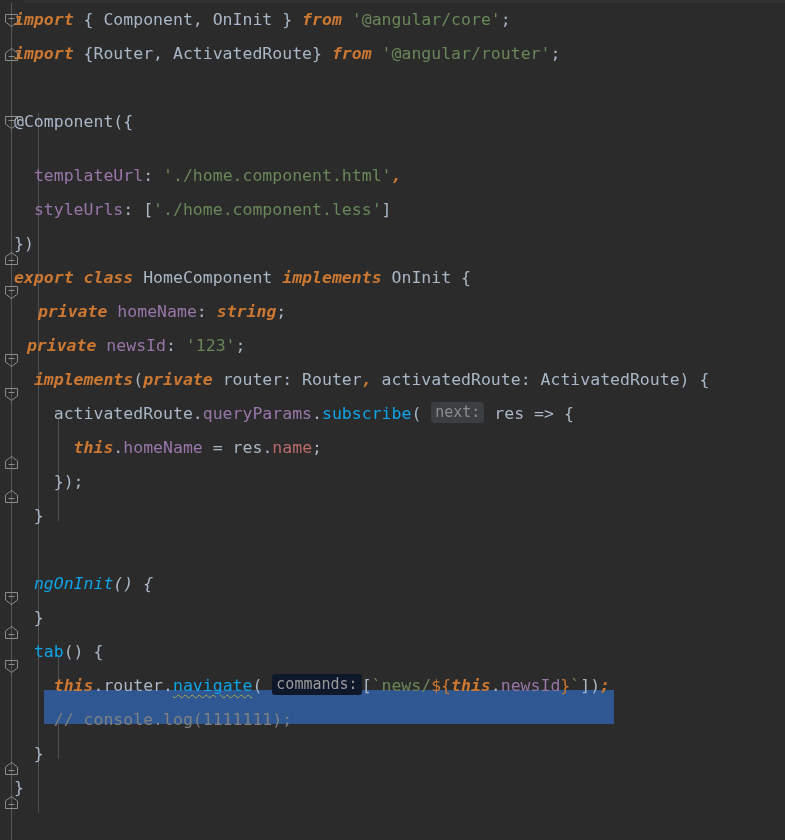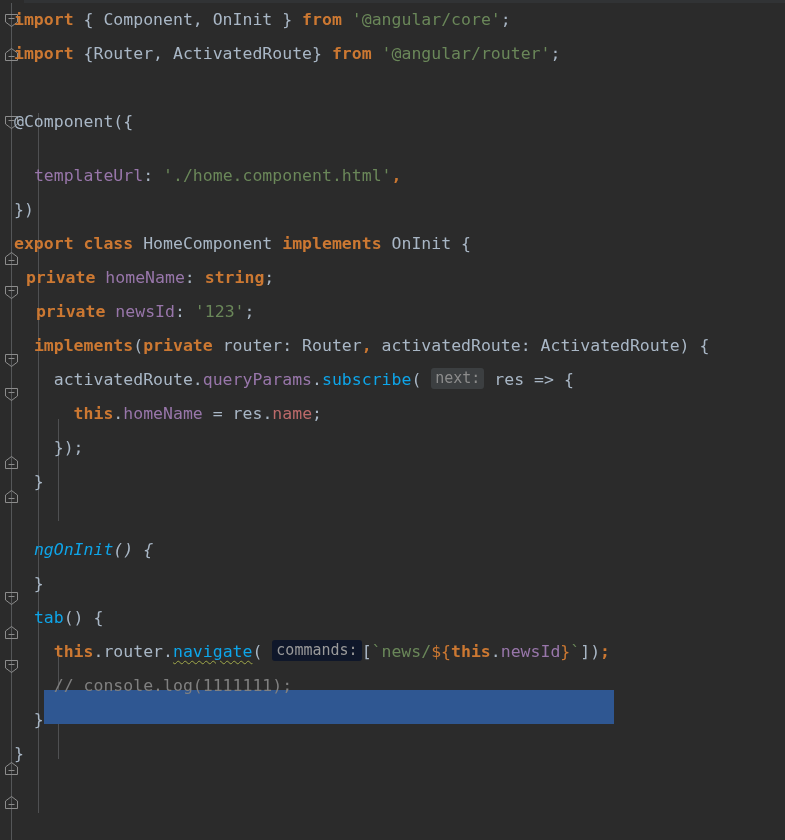--- a/index.html
+++ b/index.html
@@ -77,21 +77,21 @@
   }
 
   
   .sel-band {
     position: absolute;
     background: #2f5792;
     z-index: 1;
   }
 
   
-  .kw      { color: #cc7832; font-weight: bold; }
+  .kw      { color: #cc7832; font-weight: bold; font-style: italic; }
   .plain   { color: #a9b7c6; }
   .type    { color: #a9b7c6; }
   .str     { color: #6a8759; }
   .field   { color: #9876aa; }
   .method  { color: #0ea5e9; }
   .comment { color: #808080; }
   .err     { color: #bc6a6a; }
   .punct   { color: #a9b7c6; }
   .tmpl-brace { color: #cc7832; }
 
@@ -220,24 +220,25 @@
     <div class="indent-guide" style="left:38px; top:110px; height:700px;"></div>
     <div class="indent-guide" style="left:58px; top:416px; height:102px;"></div>
     <div class="indent-guide" style="left:58px; top:654px; height:102px;"></div>
     <div class="sel-band" style="left:44px; top:687px; width:570px; height:34px;"></div>
     <div id="code-lines">
         <div class="code-line" style="padding-left: 14px;"><span class="txt"><span class="kw">import</span><span class="plain"> { Component, OnInit } </span><span class="kw">from</span><span class="plain"> </span><span class="str">'@angular/core'</span><span class="punct">;</span></span></div>
         <div class="code-line" style="padding-left: 14px;"><span class="txt"><span class="kw">import</span><span class="plain"> {Router, ActivatedRoute} </span><span class="kw">from</span><span class="plain"> </span><span class="str">'@angular/router'</span><span class="punct">;</span></span></div>
         <div class="code-line" style="padding-left: 14px;"><span class="txt"></span></div>
         <div class="code-line" style="padding-left: 14px;"><span class="txt"><span class="plain">@Component({</span></span></div>
         <div class="code-line" style="padding-left: 14px; margin-top: 20px;"><span class="txt"><span class="plain">  </span><span class="field">templateUrl</span><span class="punct">: </span><span class="str">'./home.component.html'</span><span class="kw">,</span></span></div>
+        <div class="code-line" style="padding-left: 14px;"><span class="txt"><span class="plain">  </span><span class="field">styleUrls</span><span class="punct">: [</span><span class="str">'./home.component.less'</span><span class="punct">]</span></span></div>
         <div class="code-line" style="padding-left: 14px;"><span class="txt"><span class="plain">})</span></span></div>
         <div class="code-line" style="padding-left: 14px;"><span class="txt"><span class="kw">export class</span><span class="type"> HomeComponent </span><span class="kw">implements</span><span class="type"> OnInit {</span></span></div>
-        <div class="code-line" style="padding-left: 6px;"><span class="txt"><span class="plain">  </span><span class="kw">private</span><span class="plain"> </span><span class="field">homeName</span><span class="punct">: </span><span class="kw">string</span><span class="punct">;</span></span></div>
-        <div class="code-line" style="padding-left: 16px;"><span class="txt"><span class="plain">  </span><span class="kw">private</span><span class="plain"> </span><span class="field">newsId</span><span class="punct">: </span><span class="str">'123'</span><span class="punct">;</span></span></div>
+        <div class="code-line" style="padding-left: 18px;"><span class="txt"><span class="plain">  </span><span class="kw">private</span><span class="plain"> </span><span class="field">homeName</span><span class="punct">: </span><span class="kw">string</span><span class="punct">;</span></span></div>
+        <div class="code-line" style="padding-left: 7px;"><span class="txt"><span class="plain">  </span><span class="kw">private</span><span class="plain"> </span><span class="field">newsId</span><span class="punct">: </span><span class="str">'123'</span><span class="punct">;</span></span></div>
         <div class="code-line" style="padding-left: 14px;"><span class="txt"><span class="plain">  </span><span class="kw">implements</span><span class="punct">(</span><span class="kw">private</span><span class="plain"> router: Router</span><span class="kw">,</span><span class="plain"> activatedRoute: ActivatedRoute) {</span></span></div>
         <div class="code-line" style="padding-left: 14px;"><span class="txt"><span class="plain">    activatedRoute</span><span class="punct">.</span><span class="field">queryParams</span><span class="punct">.</span><span class="method">subscribe</span><span class="punct">( </span><span class="hint ">next:</span><span class="plain"> res =&gt; {</span></span></div>
         <div class="code-line" style="padding-left: 14px;"><span class="txt"><span class="plain">      </span><span class="kw">this</span><span class="punct">.</span><span class="field">homeName</span><span class="plain"> = res</span><span class="punct">.</span><span class="err">name</span><span class="punct">;</span></span></div>
         <div class="code-line" style="padding-left: 14px;"><span class="txt"><span class="plain">    });</span></span></div>
         <div class="code-line" style="padding-left: 14px;"><span class="txt"><span class="plain">  }</span></span></div>
         <div class="code-line" style="padding-left: 14px;"><span class="txt"></span></div>
         <div class="code-line" style="padding-left: 14px; font-style: italic;"><span class="txt"><span class="plain">  </span><span class="method">ngOnInit</span><span class="punct">() {</span></span></div>
         <div class="code-line" style="padding-left: 14px;"><span class="txt"><span class="plain">  }</span></span></div>
         <div class="code-line" style="padding-left: 14px;"><span class="txt"><span class="plain">  </span><span class="method">tab</span><span class="punct">() {</span></span></div>
         <div class="code-line" style="padding-left: 14px;"><span class="txt"><span class="plain">    </span><span class="kw">this</span><span class="punct">.</span><span class="plain">router</span><span class="punct">.</span><span class="method wavy">navigate</span><span class="punct">( </span><span class="hint hint-on-sel">commands:</span><span class="punct">[</span><span class="str">`news/</span><span class="tmpl-brace">${</span><span class="kw">this</span><span class="punct">.</span><span class="field">newsId</span><span class="tmpl-brace">}</span><span class="str">`</span><span class="punct">])</span><span class="kw">;</span></span></div>

